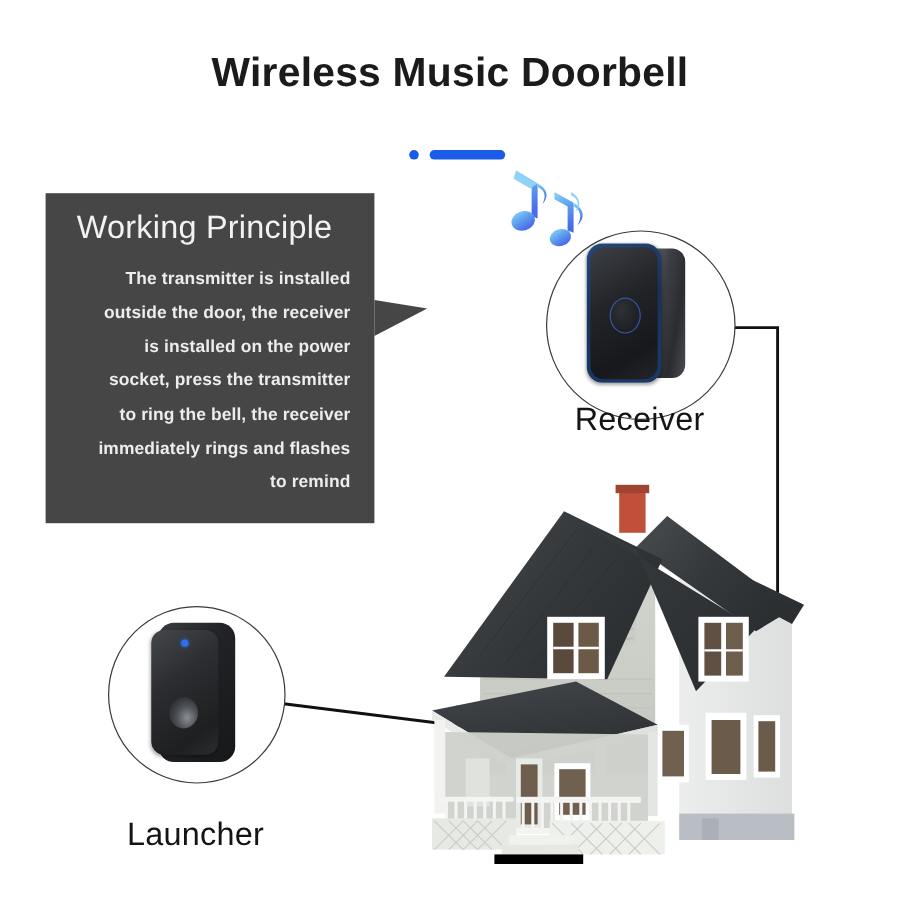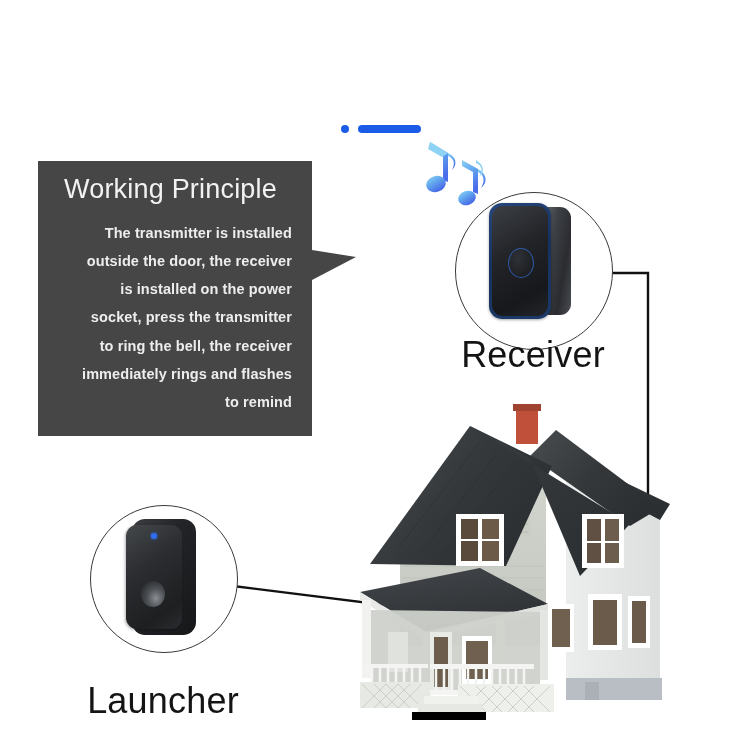--- a/index.html
+++ b/index.html
@@ -56,21 +56,21 @@
   
   .devcircle{
     position:absolute;border-radius:50%;
     border:1.6px solid #3a3a3a;background:#ffffff;
   }
   #receiver-circle{left:455px;top:192px;width:156px;height:156px;}
   #launcher-circle{left:90px;top:505px;width:146px;height:146px;}
 
   .devlabel{
     position:absolute;text-align:center;
-    font-size:36px;color:#141414;font-weight:400;letter-spacing:0.2px;
+    font-size:27px;color:#141414;font-weight:400;letter-spacing:0.2px;
   }
   #receiver-label{left:433px;top:334px;width:200px;}
   #launcher-label{left:63px;top:644px;width:200px;margin-top:36px;}
 
   
   .rcv{position:absolute;left:489px;top:203px;width:84px;height:118px;}
   .rcv-side{
     position:absolute;left:52px;top:4px;width:30px;height:108px;
     background:linear-gradient(100deg,#6e7176 0%,#3d4045 36%,#2a2c30 70%,#4a4d52 100%);
     border-radius:7px 11px 11px 7px;
@@ -118,20 +118,21 @@
   .house{position:absolute;left:330px;top:396px;width:400px;height:330px;}
 
   
   .conn{position:absolute;left:0;top:0;width:750px;height:750px;pointer-events:none;}
 </style>
 </head>
 <body>
 
 <div id="stage">
 
+  <div class="title">Wireless Music Doorbell</div>
 
   <svg class="conn" viewBox="0 0 750 750">
 
     <path d="M 597 273 L 648 273 L 648 614" fill="none" stroke="#111111" stroke-width="2.4"></path>
     <circle cx="649" cy="618" r="6.5" fill="#111111"></circle>
 
     <path d="M 233 586 L 465 615" fill="none" stroke="#111111" stroke-width="2.4"></path>
     <circle cx="469" cy="617" r="6.5" fill="#111111"></circle>
   </svg>
 

